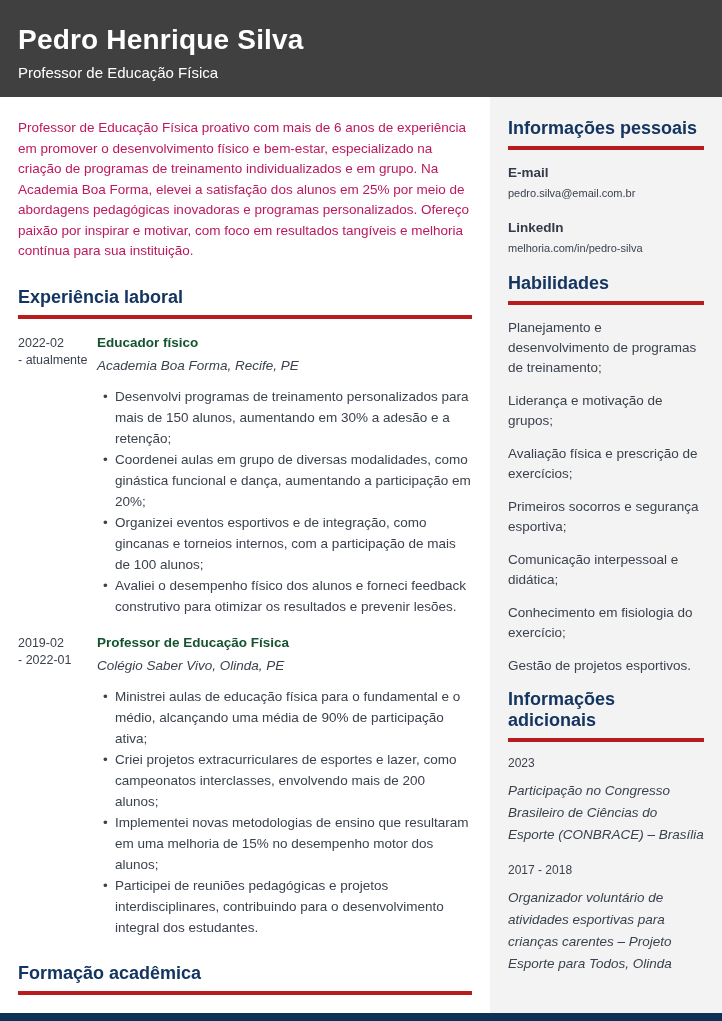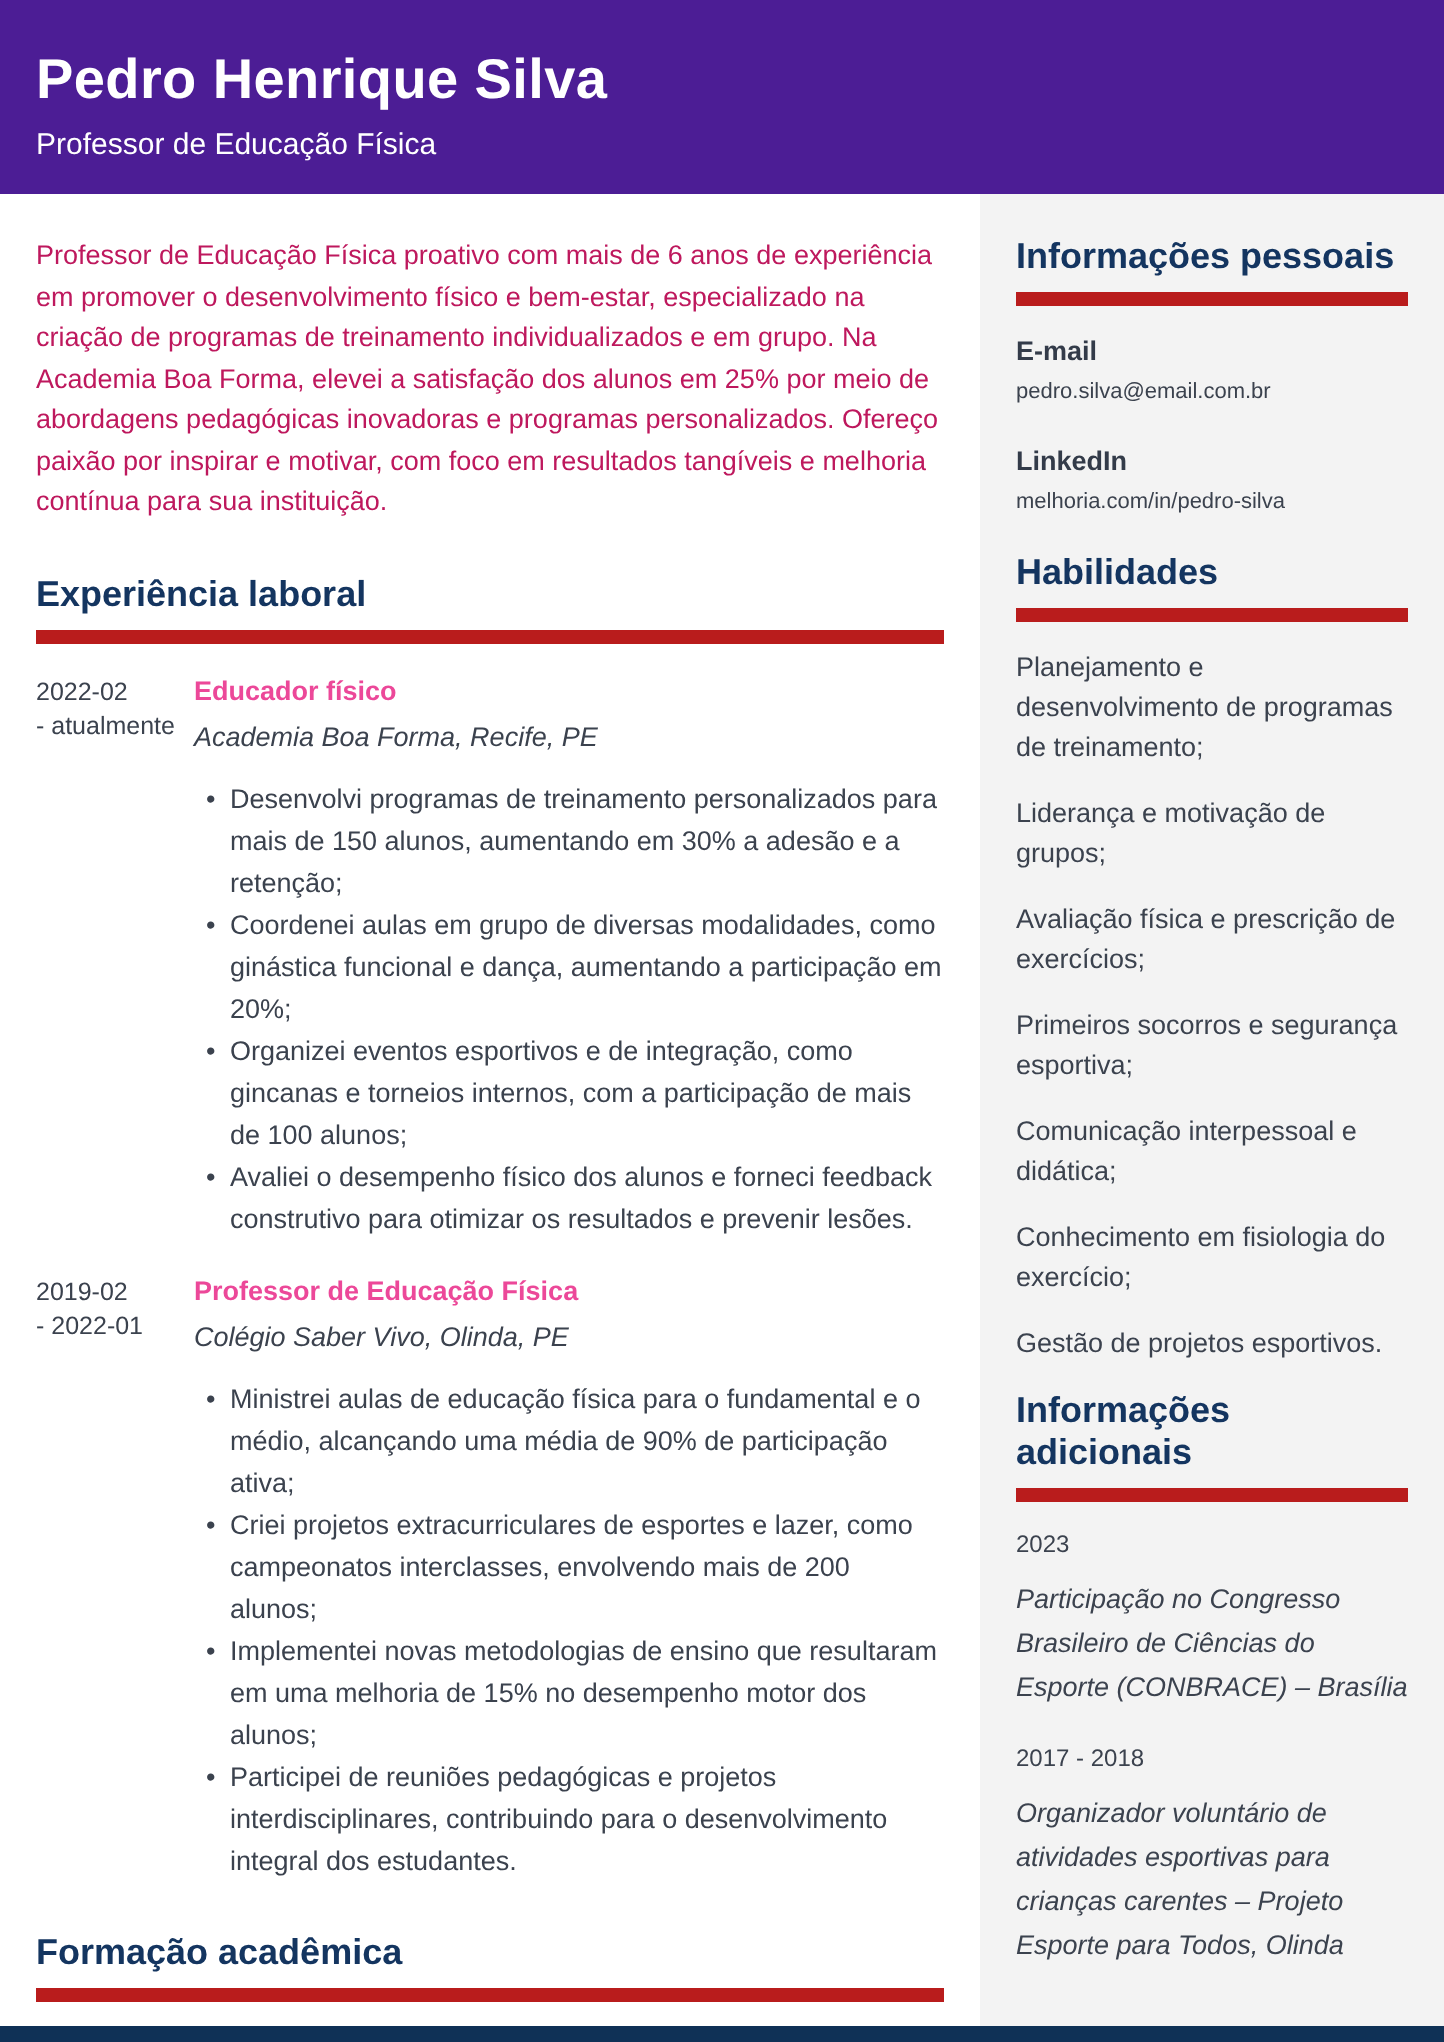--- a/index.html
+++ b/index.html
@@ -12,21 +12,21 @@
     height: 1021px;
     background: #ffffff;
     overflow: hidden;
   }
 
   
   .hdr {
     position: absolute;
     top: 0; left: 0;
     width: 722px; height: 97px;
-    background: #4c1d95;
+    background: #404040;
     color: #ffffff;
     padding: 24px 18px 0 18px;
   }
   .hdr .name {
     font-size: 28px;
     font-weight: bold;
     letter-spacing: 0.2px;
     line-height: 32px;
   }
   .hdr .role {
@@ -49,21 +49,21 @@
     background: #f3f3f3;
     padding: 21px 18px 0 18px;
   }
 
   
   .sec-h {
     font-size: 18px;
     font-weight: bold;
     color: #143560;
     padding-bottom: 7px;
-    border-bottom: 7px solid #b91c1c;
+    border-bottom: 4px solid #b91c1c;
     margin: 26px 0 13px 0;
   }
   .main .sec-h:first-of-type { margin-top: 25px; }
   .sidebar .sec-h:first-of-type { margin-top: 0; }
 
   .summary {
     font-size: 13.5px;
     line-height: 20.5px;
     color: #be185d;
   }
@@ -76,21 +76,21 @@
   }
   .entry .dates {
     font-size: 12.5px;
     line-height: 17px;
     padding-top: 1px;
   }
   .etitle {
     font-size: 13.5px;
     font-weight: bold;
     line-height: 18px;
-    color: #ec4899;
+    color: #14532d;
   }
   .ecompany {
     font-size: 13.5px;
     font-style: italic;
     margin-top: 5px;
     line-height: 18px;
   }
   ul.bullets {
     list-style: none;
     margin-top: 11px;

